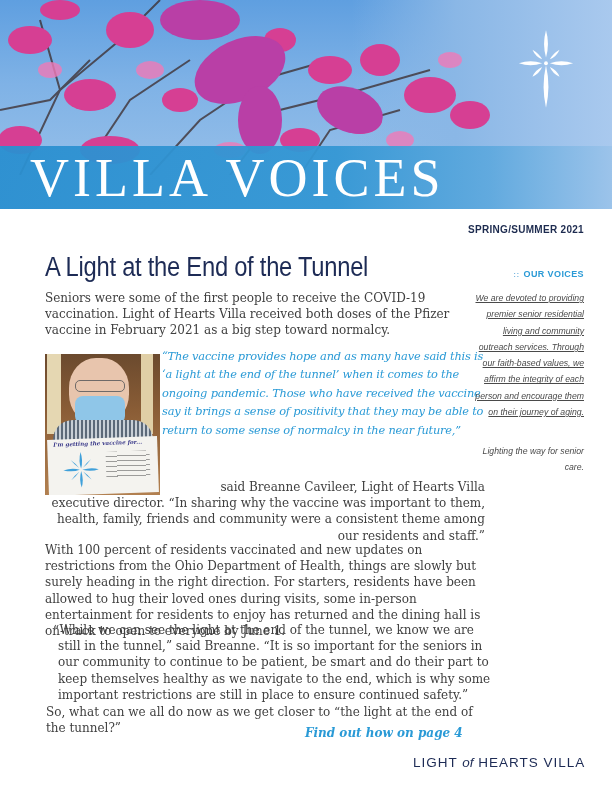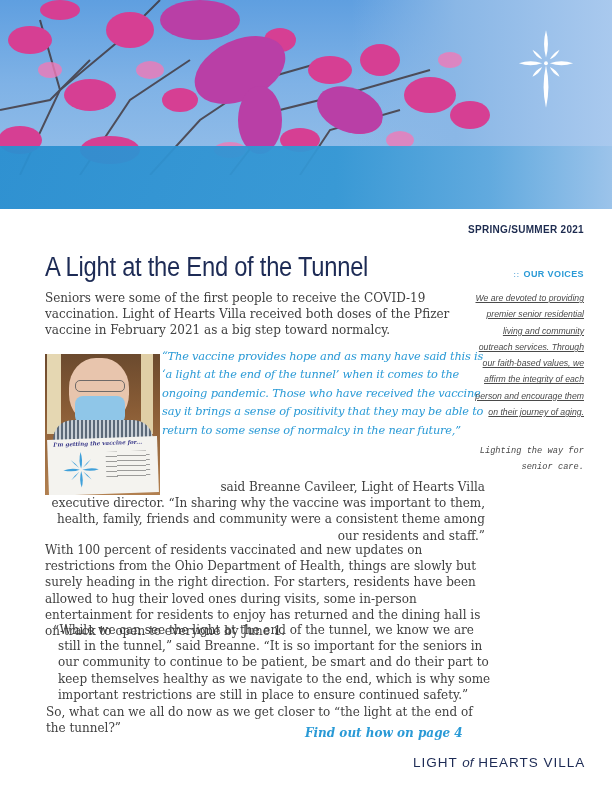--- a/index.html
+++ b/index.html
@@ -54,21 +54,21 @@
   .find-out { position: absolute; left: 305px; top: 726px; font-family: "DejaVu Serif", serif; font-style: italic; font-weight: bold;
     font-size: 12px; color: #2a9ad6; }
 
   
   .mission-label { position: absolute; right: 28px; top: 269px; font-family: "Liberation Sans", sans-serif;
     font-weight: bold; font-size: 9px; color: #2a9ad6; letter-spacing: 0.4px; }
   .mission-label .dots { color: #7ab8e0; margin-right: 4px; font-size: 8px; }
   .mission { position: absolute; right: 28px; top: 290px; width: 110px; text-align: right;
     font-family: "Liberation Sans", sans-serif; font-style: italic; font-size: 8.7px; line-height: 16.3px; color: #4a4a4a; text-decoration: underline; }
   .tagline { position: absolute; right: 28px; top: 443px; width: 110px; text-align: right;
-    font-family: Liberation Mono, monospace; font-style: italic; font-size: 8.7px; line-height: 16.3px; color: #4a4a4a; }
+    font-family: Liberation Sans, sans-serif; font-style: italic; font-size: 8.7px; line-height: 16.3px; color: #4a4a4a; }
 
   .footer-logo { position: absolute; left: 413px; top: 755px; font-family: Liberation Sans, sans-serif; font-size: 13.5px;
     letter-spacing: 1px; color: #1d2b55; white-space: nowrap; }
   .footer-logo .of { font-style: italic; font-size: 13.5px; letter-spacing: 0; }
 </style>
 </head>
 <body>
 
 <div class="banner">
   <div class="sky-right"></div>
@@ -119,20 +119,21 @@
       <path d="M30 38 Q35 60 30 82 Q25 60 30 38Z"></path>
       <path d="M2 36 Q14 32 26 36 Q14 40 2 36Z"></path>
       <path d="M34 36 Q46 32 58 36 Q46 40 34 36Z"></path>
       <path d="M16 22 Q23 26 26 32 Q19 29 16 22Z"></path>
       <path d="M44 22 Q37 26 34 32 Q41 29 44 22Z"></path>
       <path d="M16 50 Q19 43 26 40 Q23 47 16 50Z"></path>
       <path d="M44 50 Q41 43 34 40 Q37 47 44 50Z"></path>
       <circle cx="30" cy="36" r="2"></circle>
     </g>
   </svg>
+  <h1 class="title">VILLA VOICES</h1>
 </div>
 
 <div class="issue">SPRING/SUMMER 2021</div>
 
 <h2 class="headline">A Light at the End of the Tunnel</h2>
 
 <p class="body-text intro">Seniors were some of the first people to receive the COVID-19 vaccination. Light of Hearts Villa received both doses of the Pfizer vaccine in February 2021 as a big step toward normalcy.</p>
 
 <div class="photo">
   <div class="col1"></div>

